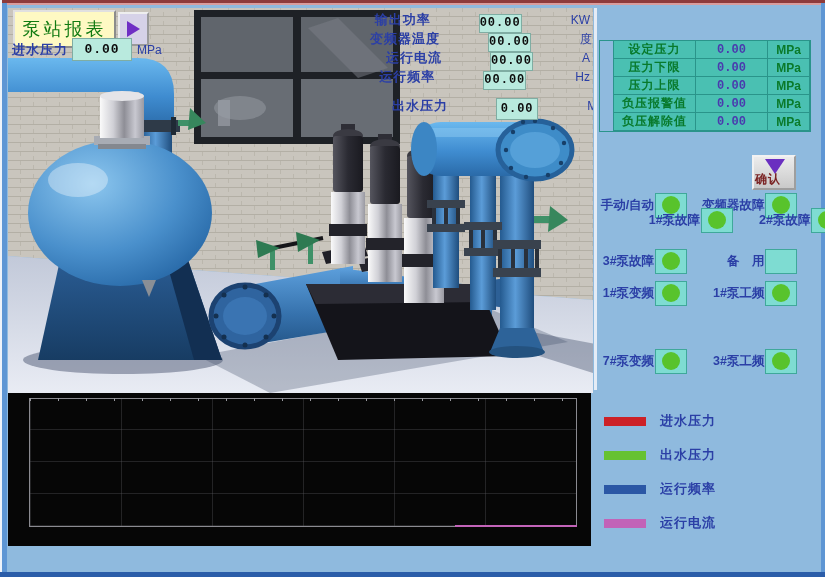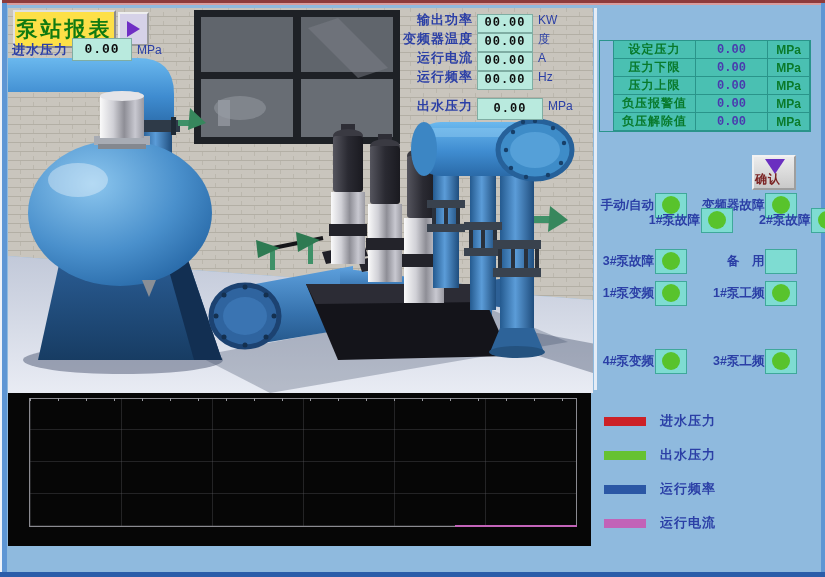--- a/index.html
+++ b/index.html
@@ -20,31 +20,31 @@
 
   
   .ovl{position:absolute;display:flex;align-items:center;}
   .lbl{font-weight:bold;color:#2b3fa6;font-size:13px;letter-spacing:1px;white-space:nowrap;}
   .valbox{background:#b9eade;border:1px solid #7fae a4;border:1px solid #7fada3;color:#0c0c0c;
           font-family:"Liberation Mono",monospace;font-weight:bold;font-size:13px;
           display:flex;align-items:center;justify-content:center;letter-spacing:1px;}
   .unit{font-weight:normal;color:#2b3fa6;font-size:12px;margin-left:5px;white-space:nowrap;}
 
   .report{left:5px;top:2px;}
-  .report-btn{width:99px;height:34px;background:#fde047;border:2px outset #e0e0e0;
-      color:#117a11;font-size:21px;font-weight:bold;letter-spacing:3px;
+  .report-btn{width:99px;height:34px;background:#fef9c3;border:2px outset #e0e0e0;
+      color:#117a11;font-size:18px;font-weight:normal;letter-spacing:3px;
       display:flex;align-items:center;justify-content:center;cursor:pointer;}
   .arrow-btn{width:27px;height:30px;margin-left:2px;background:#d6d2e8;border:2px outset #eeeeee;
       display:flex;align-items:center;justify-content:center;cursor:pointer;}
   .play-tri{width:0;height:0;border-left:13px solid #6f2fc4;border-top:8px solid transparent;border-bottom:8px solid transparent;}
 
   .inlet{left:4px;top:30px;}
   .inlet .valbox{width:58px;height:21px;margin-left:4px;}
 
-  .mrow{position:absolute;left:362px;width:220px;height:18px;display:flex;align-items:center;}
+  .mrow{position:absolute;left:362px;width:220px;height:18px;display:flex;align-items:center;gap:44px;}
   .mrow .lbl{display:inline-block;width:103px;text-align:right;}
   .mrow .valbox{width:54px;height:17px;margin-left:4px;font-size:12px;margin-top:6px;}
   .outlet{left:384px;top:87px;height:21px;}
   .outlet .lbl{width:81px;text-align:right;}
   .outlet .valbox{width:64px;height:20px;margin-left:4px;}
 
   
   .ptitle{position:absolute;left:634px;top:5px;width:157px;height:27px;background:#bce9da;
       border:1px solid #8fa99f;color:#1a8a1a;font-size:16px;font-weight:bold;letter-spacing:4px;
       display:flex;align-items:center;justify-content:center;}
@@ -406,21 +406,21 @@
     <span class="slabel w1">1#泵变频</span>
     <span class="ledbox led-on">
         <span class="led-dot"></span>
       </span>
     <span class="slabel w2">1#泵工频</span>
     <span class="ledbox led-on">
         <span class="led-dot"></span>
       </span>
   </div>
   <div class="srow sr6">
-    <span class="slabel w1">4#泵变频</span>
+    <span class="slabel w1">7#泵变频</span>
     <span class="ledbox led-on">
         <span class="led-dot"></span>
       </span>
     <span class="slabel w2">3#泵工频</span>
     <span class="ledbox led-on">
         <span class="led-dot"></span>
       </span>
   </div>
 
   <div class="legend-item lg1">

